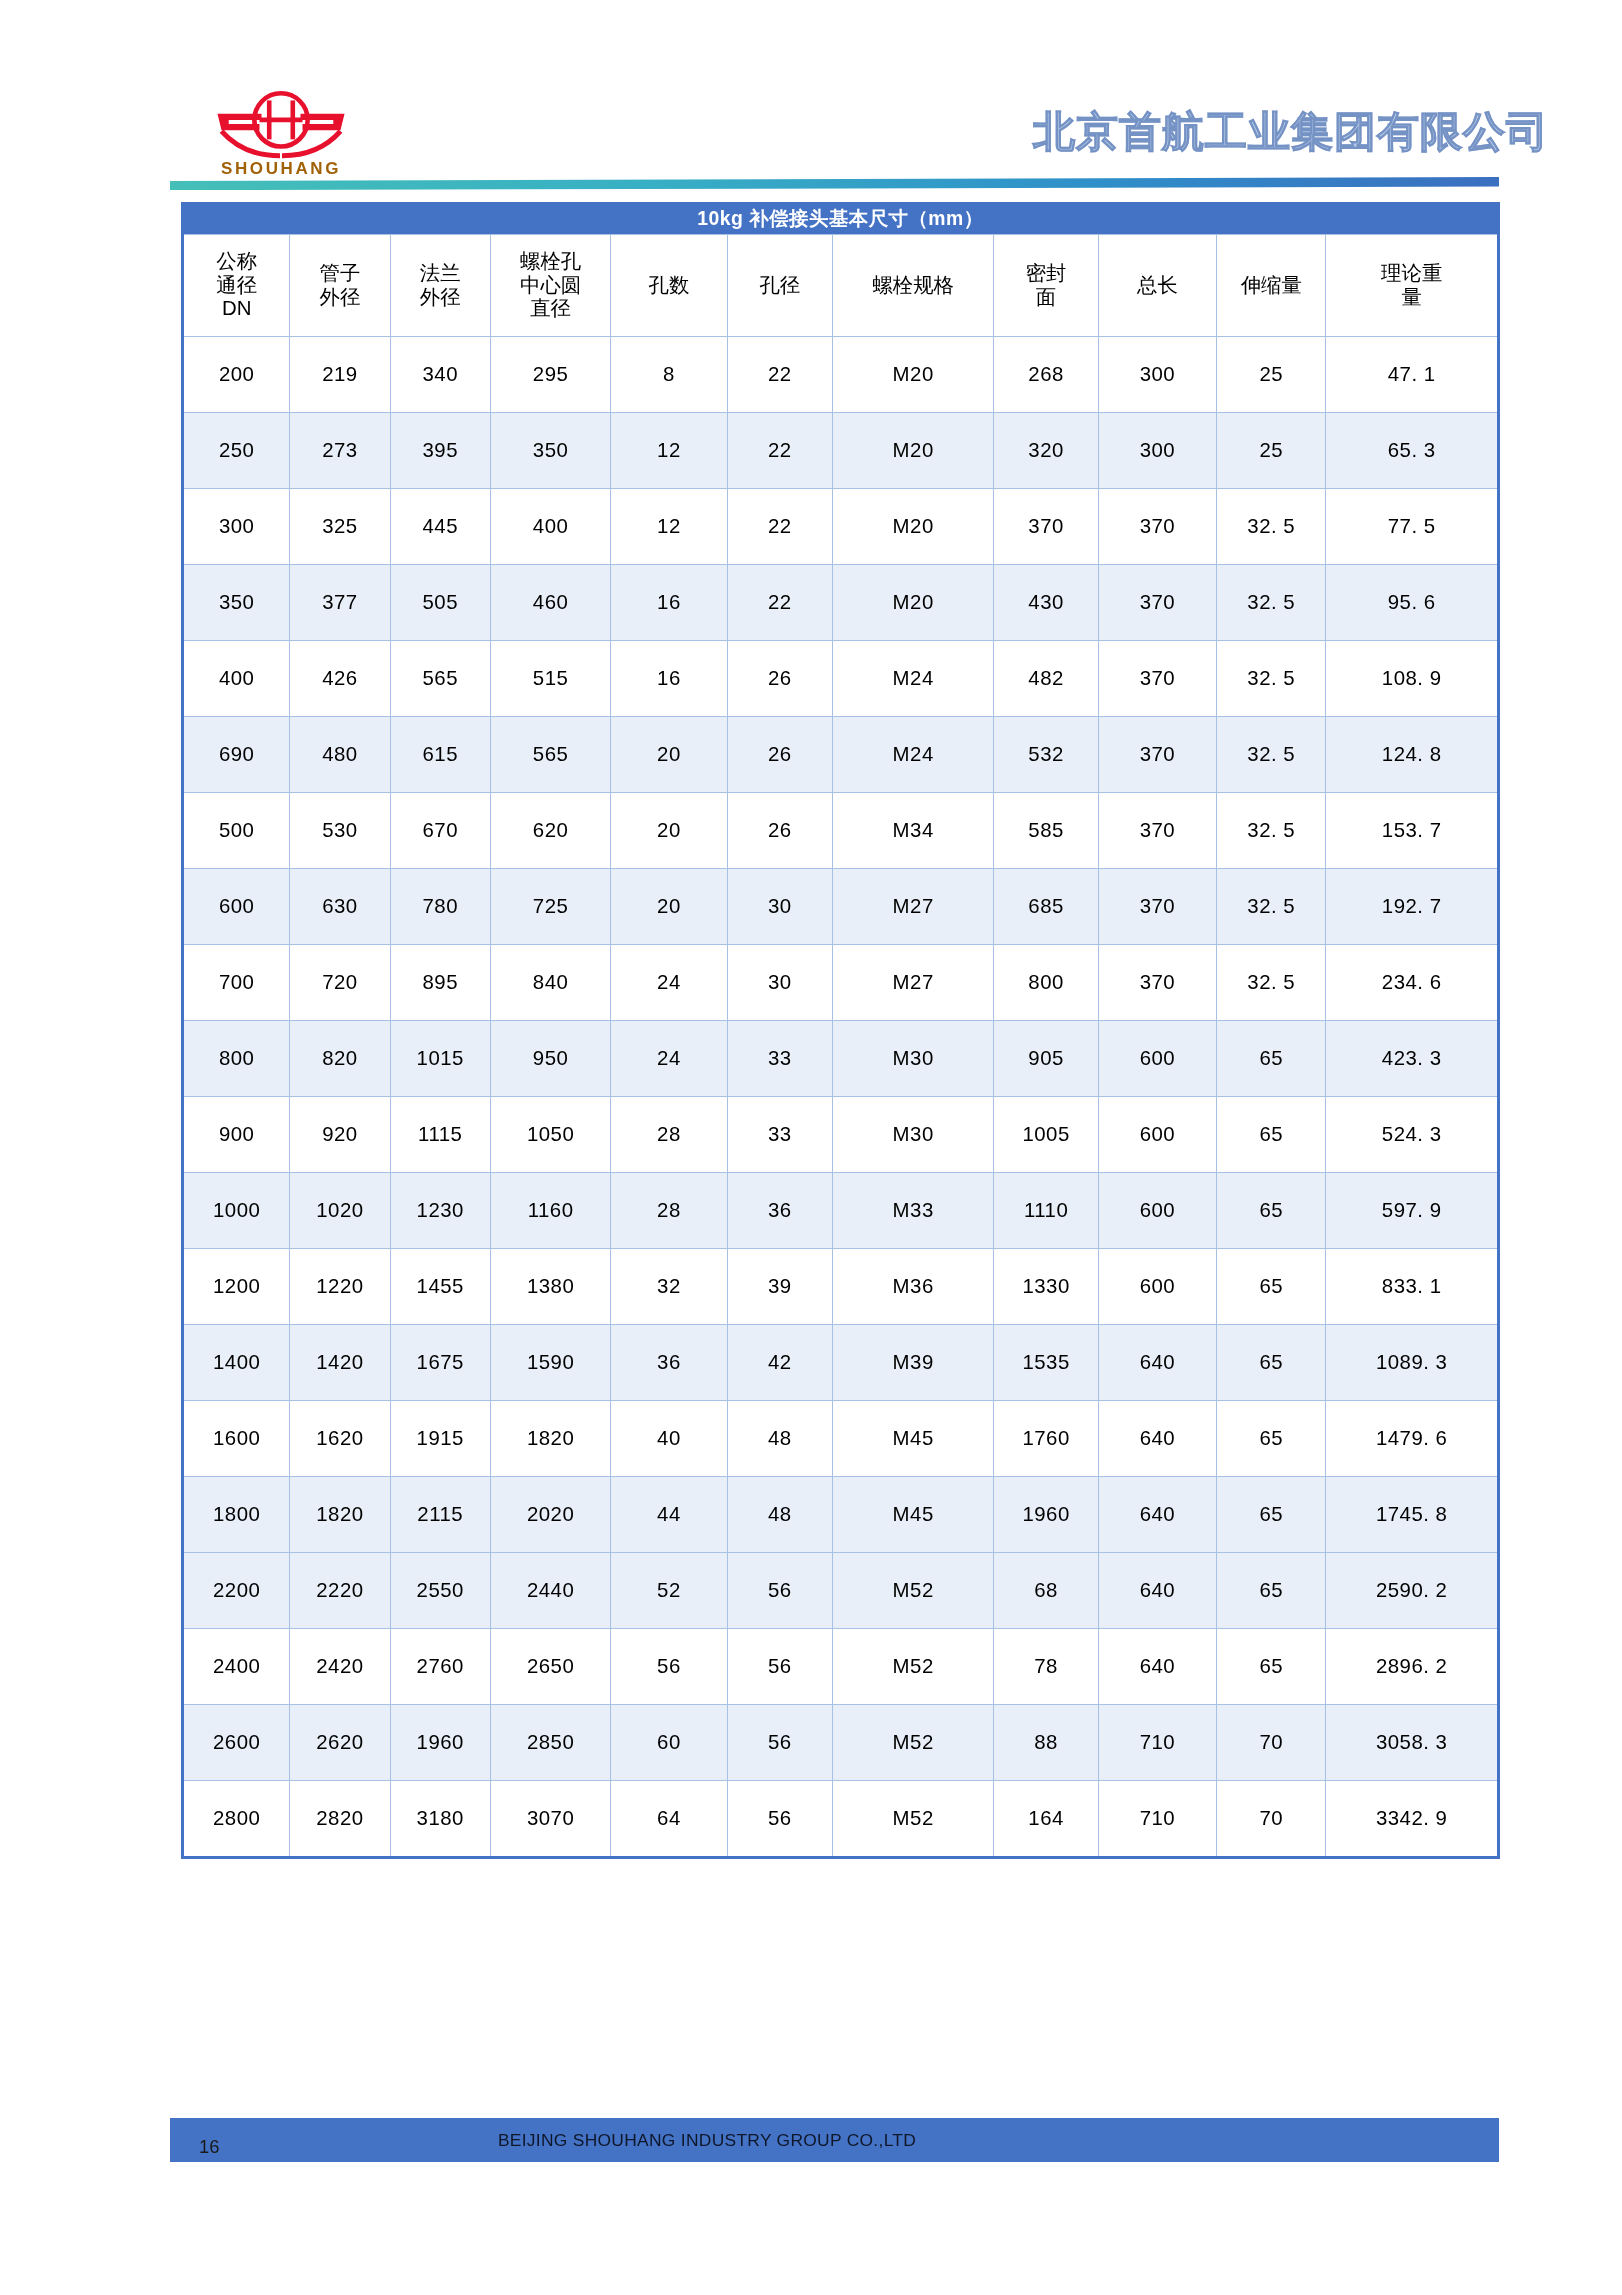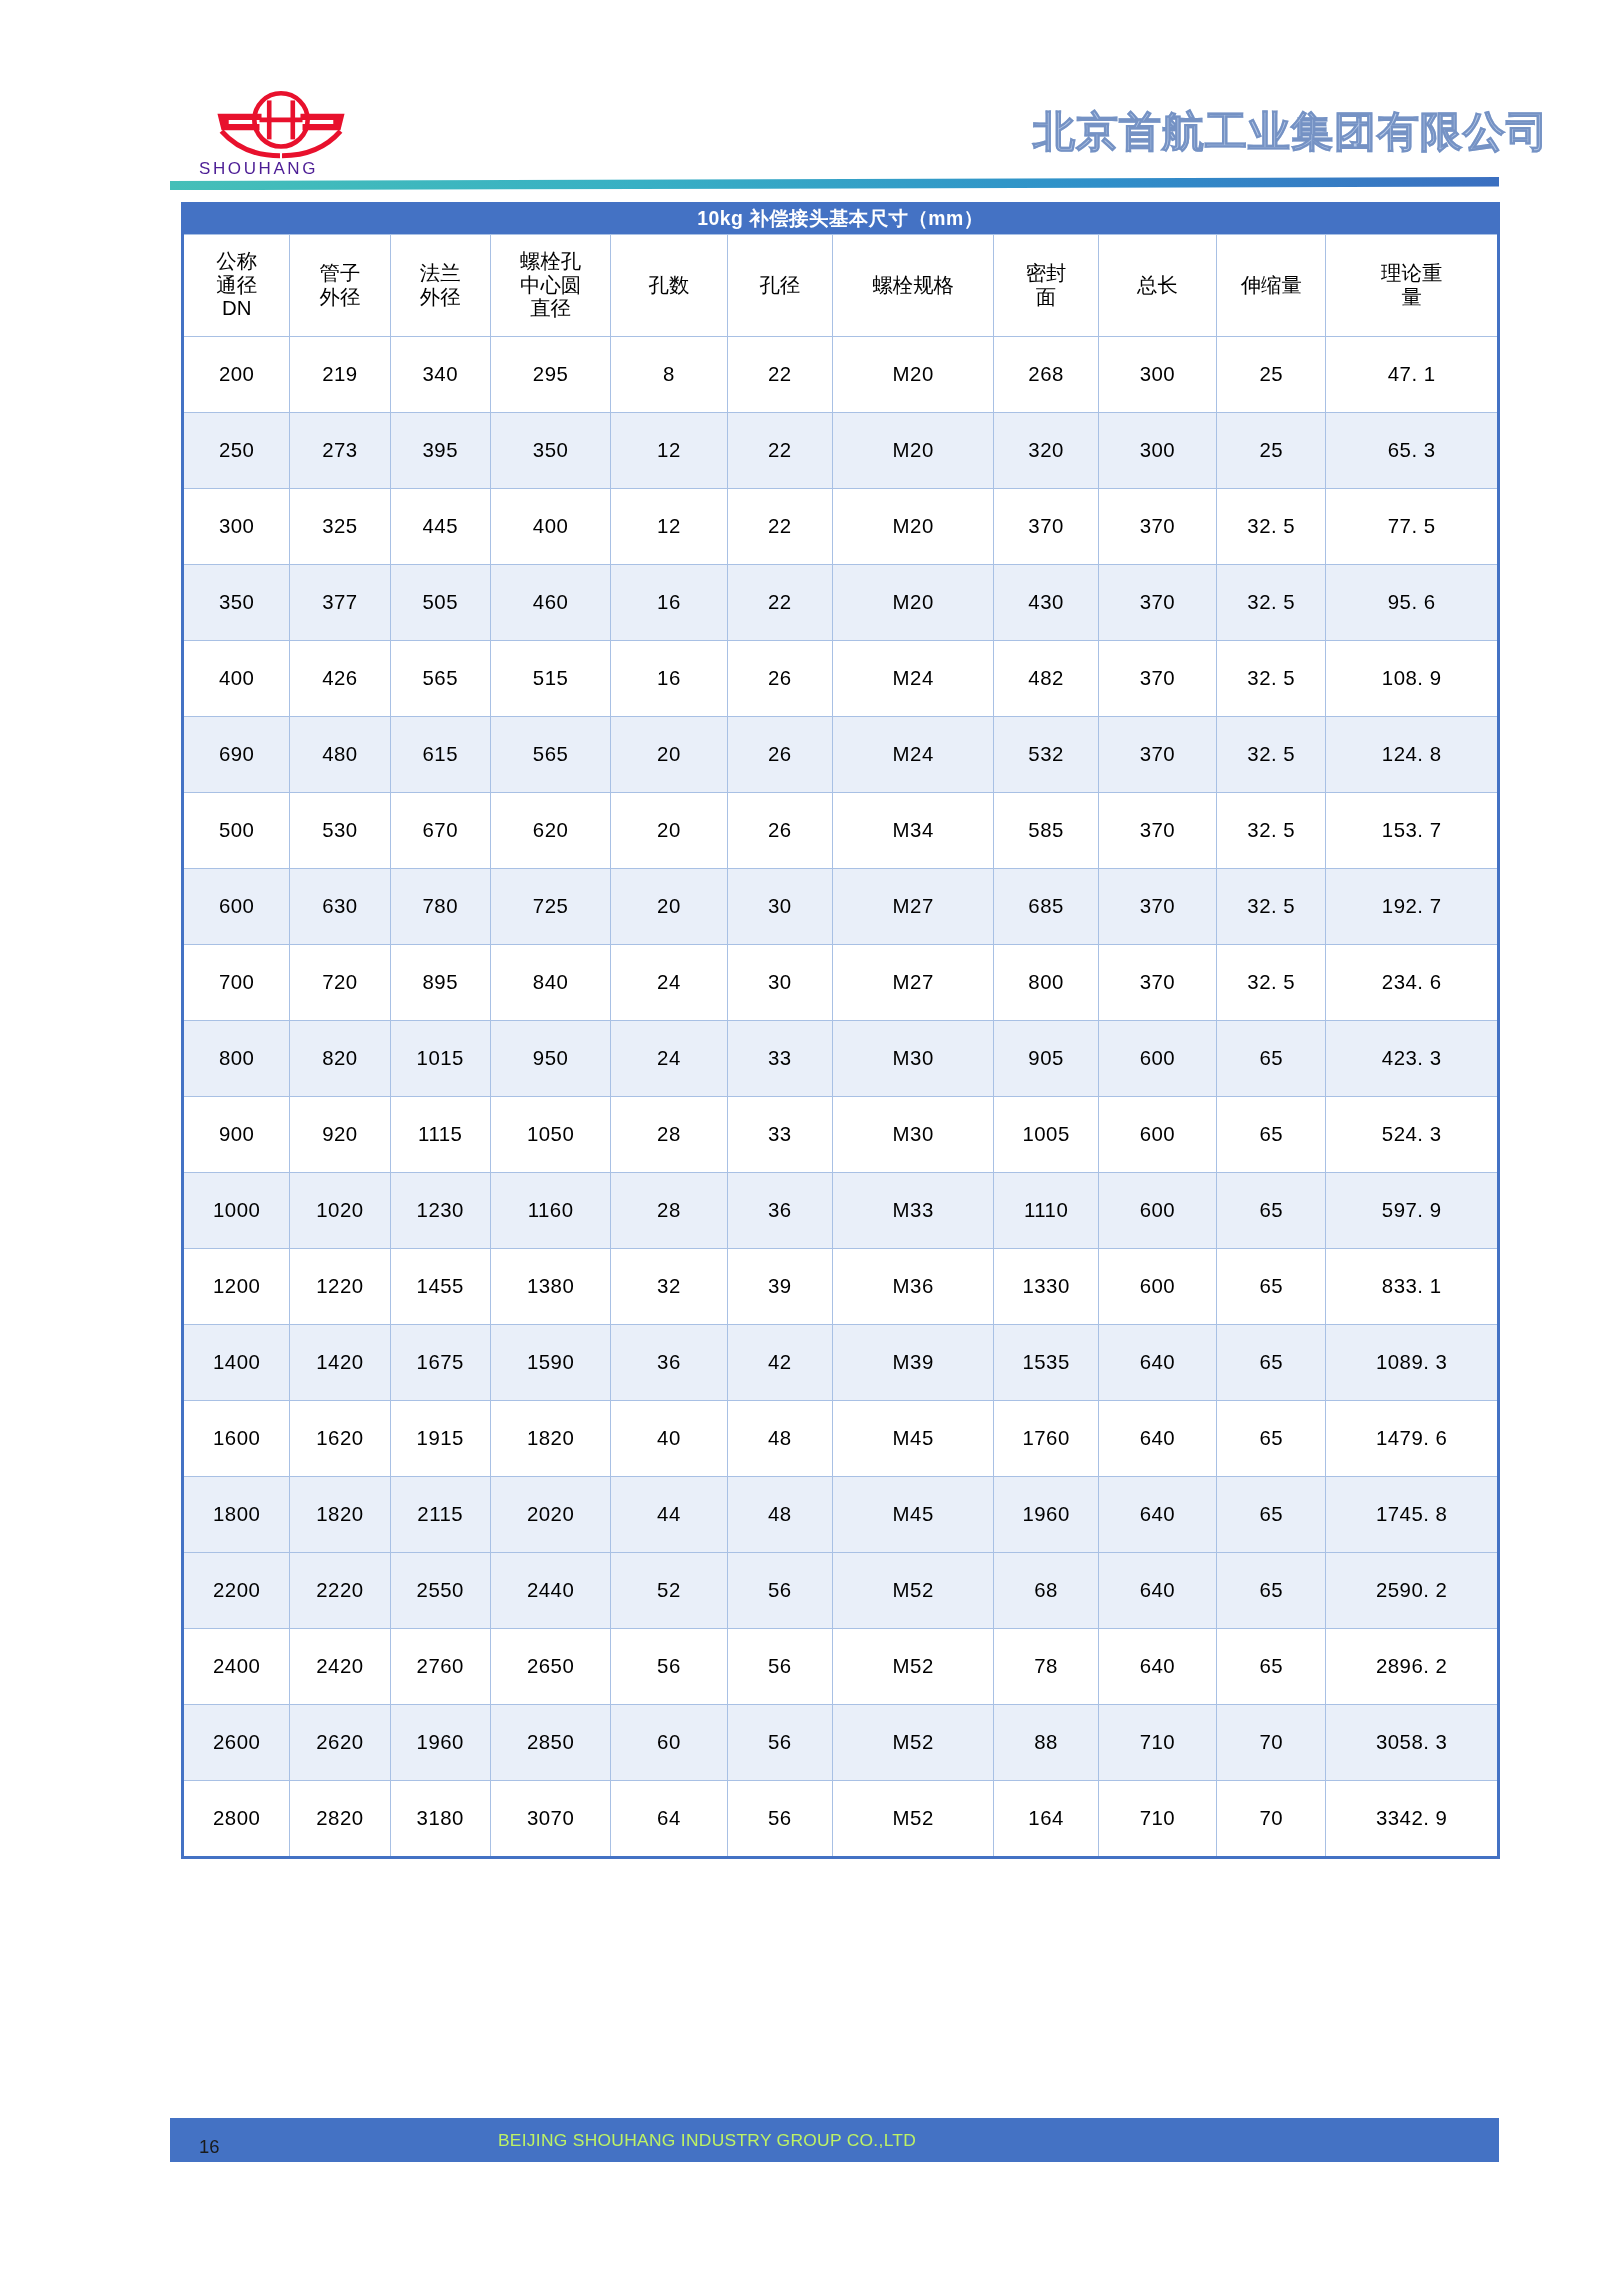--- a/index.html
+++ b/index.html
@@ -36,26 +36,26 @@
     left: 0;
     top: 0;
     width: 164px;
     height: 72px;
   }
   .logo-wordmark {
     position: absolute;
     left: 0;
     top: 71px;
     width: 164px;
-    text-align: left;
+    text-align: center;
     font-family: "Liberation Sans", sans-serif;
-    font-weight: normal;
+    font-weight: bold;
     font-size: 17px;
     letter-spacing: 2.6px;
-    color: #4c1d95;
+    color: #a16207;
   }
 
   .company-name {
     position: absolute;
     right: 74px;
     top: 111px;
     font-family: "Liberation Sans", sans-serif;
     font-size: 42px;
     font-weight: bold;
     line-height: 1;
@@ -160,21 +160,21 @@
   }
   .footer-text {
     position: absolute;
     left: 0;
     top: 0;
     width: 1074px;
     height: 44px;
     display: flex;
     align-items: center;
     justify-content: center;
-    color: #bef264;
+    color: #0f172a;
     font-size: 17.4px;
     letter-spacing: 0.3px;
     font-family: "Liberation Sans", sans-serif;
   }
   .page-number {
     position: absolute;
     left: 199px;
     top: 2136px;
     font-size: 18.4px;
     color: #1a1a1a;

